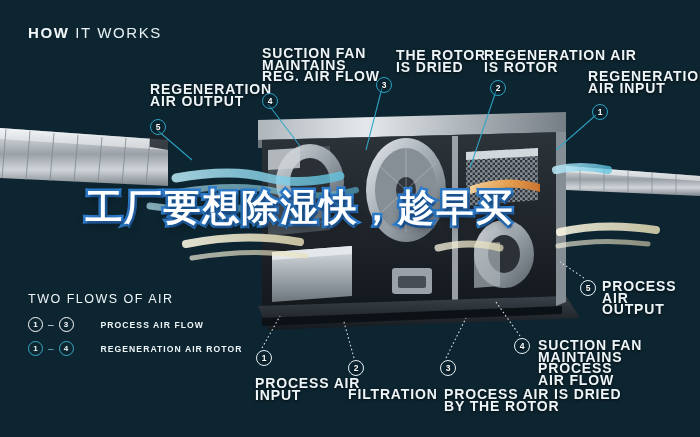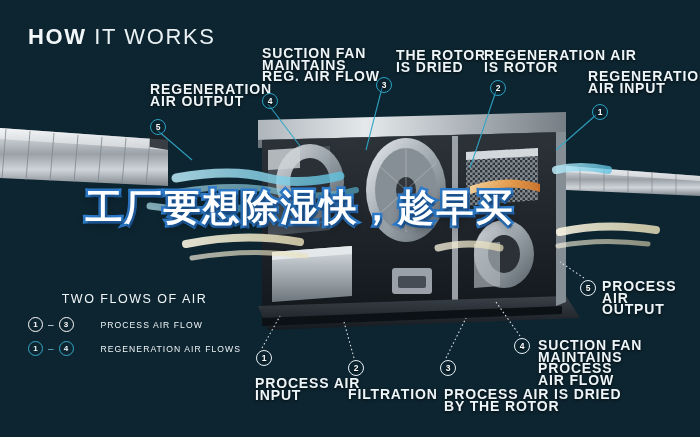--- a/index.html
+++ b/index.html
@@ -14,21 +14,21 @@
       radial-gradient(ellipse 90% 70% at 18% 6%, #123442 0%, rgba(18,52,66,0) 62%),
       radial-gradient(ellipse 80% 80% at 92% 96%, #24394c 0%, rgba(36,57,76,0) 60%),
       linear-gradient(145deg,#0c242f 0%,#102b37 40%,#15303f 68%,#1f3purple 100%),
       linear-gradient(160deg,#0b2330 0%,#133042 55%,#21364a 100%);
   }
   .nosel{user-select:none;}
 
   
   #title{
     position:absolute;left:28px;top:24px;
-    font-size:22px;letter-spacing:1.6px;color:#f2f7f9;
+    font-size:15px;letter-spacing:1.6px;color:#f2f7f9;
     white-space:nowrap;
   }
   #title .b{font-weight:700;}
   #title .l{font-weight:300;color:#e9f1f4;}
 
   
   #art{position:absolute;left:0;top:0;width:700px;height:437px;}
 
   
   .lbl{
@@ -46,33 +46,32 @@
     background:rgba(10,35,46,.35);
     text-shadow:0 1px 2px rgba(0,0,0,.7);
   }
   .badge.white{border-color:#e8f1f5;}
 
   
   #legend{position:absolute;left:28px;top:292px;}
   #legend .ltitle{
     color:#f1f7f9;font-size:12.5px;letter-spacing:1.5px;font-weight:400;
     margin-bottom:11px;
-    text-align:center;
   }
   .lrow{display:flex;align-items:center;margin-bottom:9px;}
   .lcirc{
     width:15px;height:15px;border-radius:50%;box-sizing:border-box;
     border:1.2px solid #ffffff;color:#fff;font-size:8px;font-weight:700;
     display:flex;align-items:center;justify-content:center;
   }
   .lrow.cy .lcirc{border-color:#37a9c9;color:#eaf7fb;}
   .ldash{color:#dce8ed;font-size:10px;margin:0 5px;font-weight:400;}
   .lrow.cy .ldash{color:#68bdd6;}
   .ltext{
-    margin-left:11px;color:#eef5f8;font-size:8.6px;font-weight:400;
+    margin-left:11px;color:#eef5f8;font-size:8.6px;font-weight:700;
     letter-spacing:1.05px;
     padding-left:16px;
   }
 
   
   #cn{
     position:absolute;left:0;top:186px;width:600px;text-align:center;
     font-family:"DejaVu Sans","Liberation Sans",sans-serif;
     font-weight:700;font-size:37px;line-height:43px;letter-spacing:2px;
     color:#ffffff;
@@ -295,18 +294,18 @@
         <div class="lrow">
           <div class="lcirc">1</div>
           <span class="ldash">–</span>
           <div class="lcirc">3</div>
           <span class="ltext">PROCESS AIR FLOW</span>
         </div>
         <div class="lrow cy">
           <div class="lcirc">1</div>
           <span class="ldash">–</span>
           <div class="lcirc">4</div>
-          <span class="ltext">REGENERATION AIR FLOWS</span>
+          <span class="ltext">REGENERATION AIR ROTOR</span>
         </div>
       </div>
   </div>
 
 </div>
 
 </body></html>

